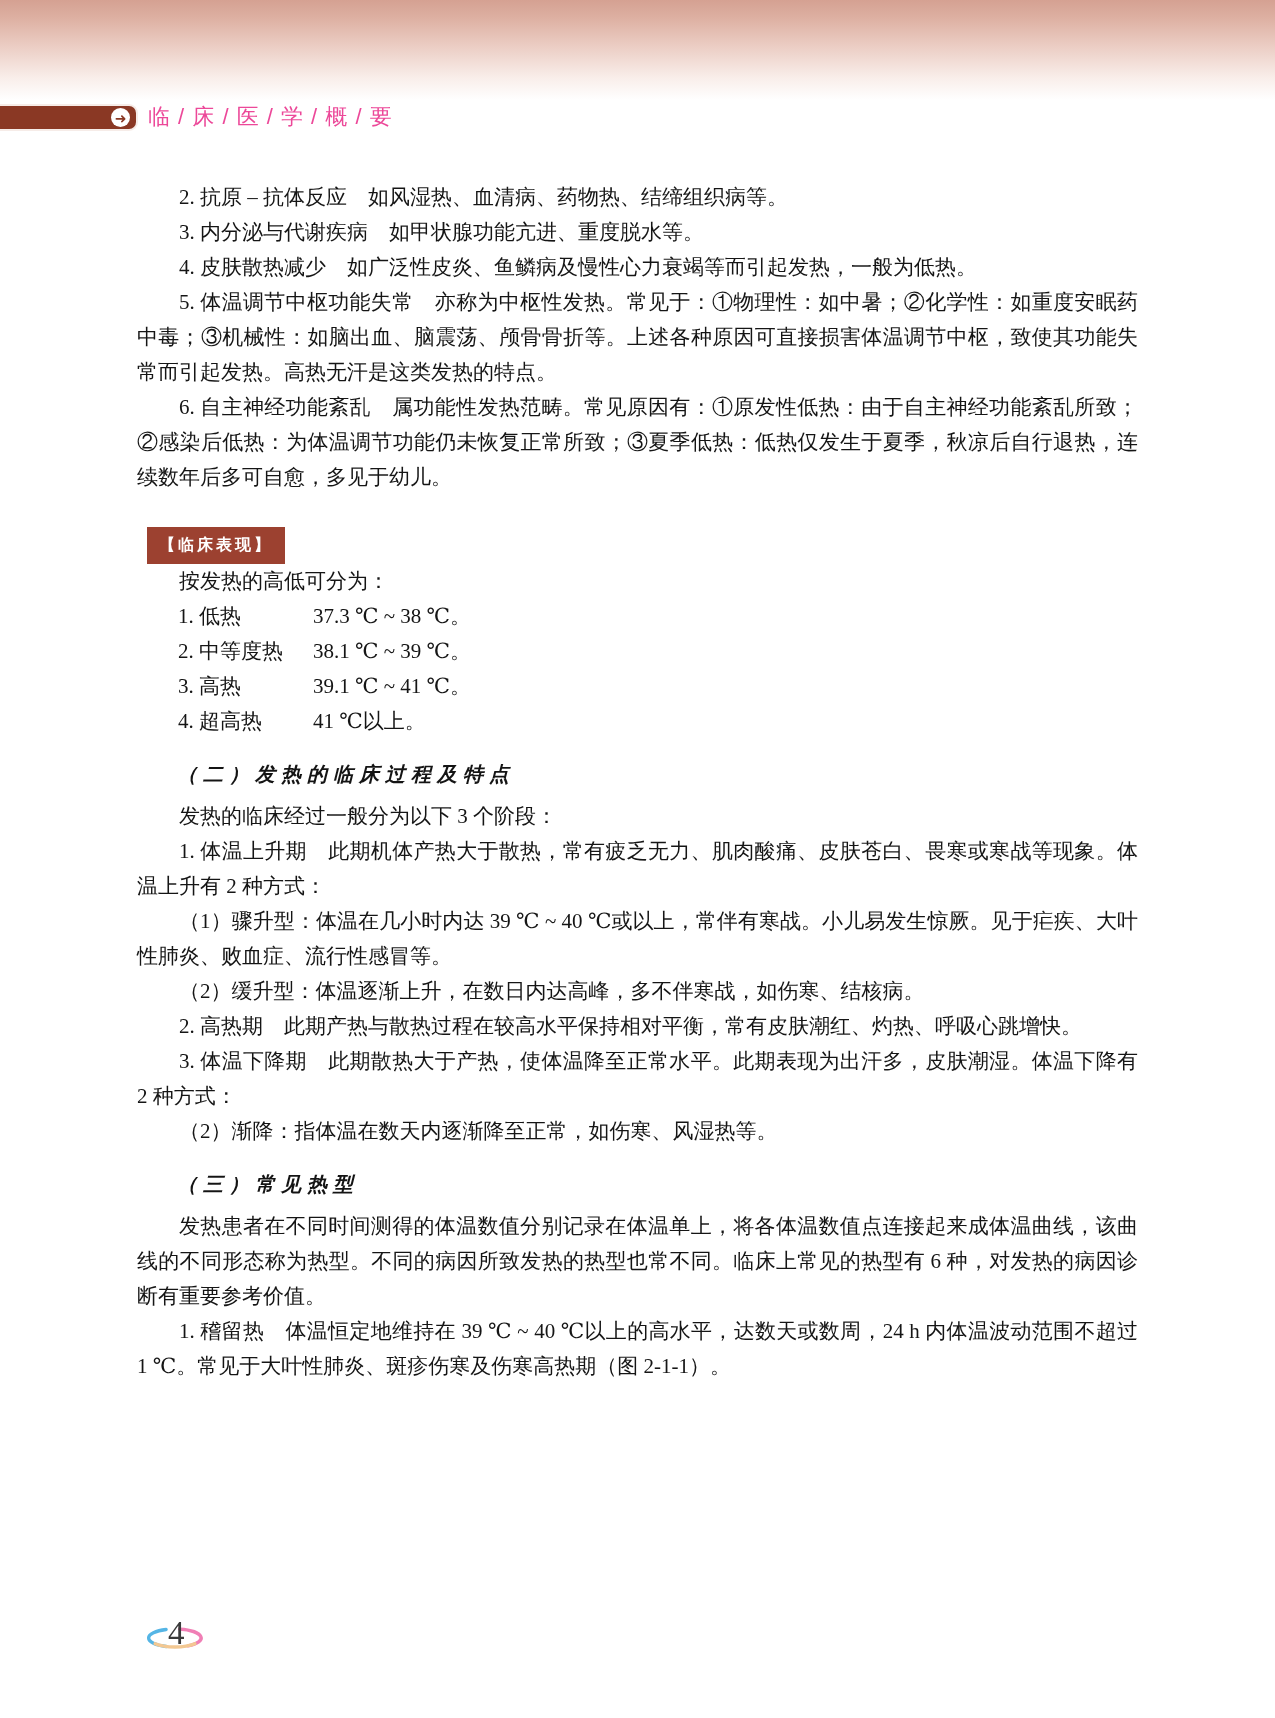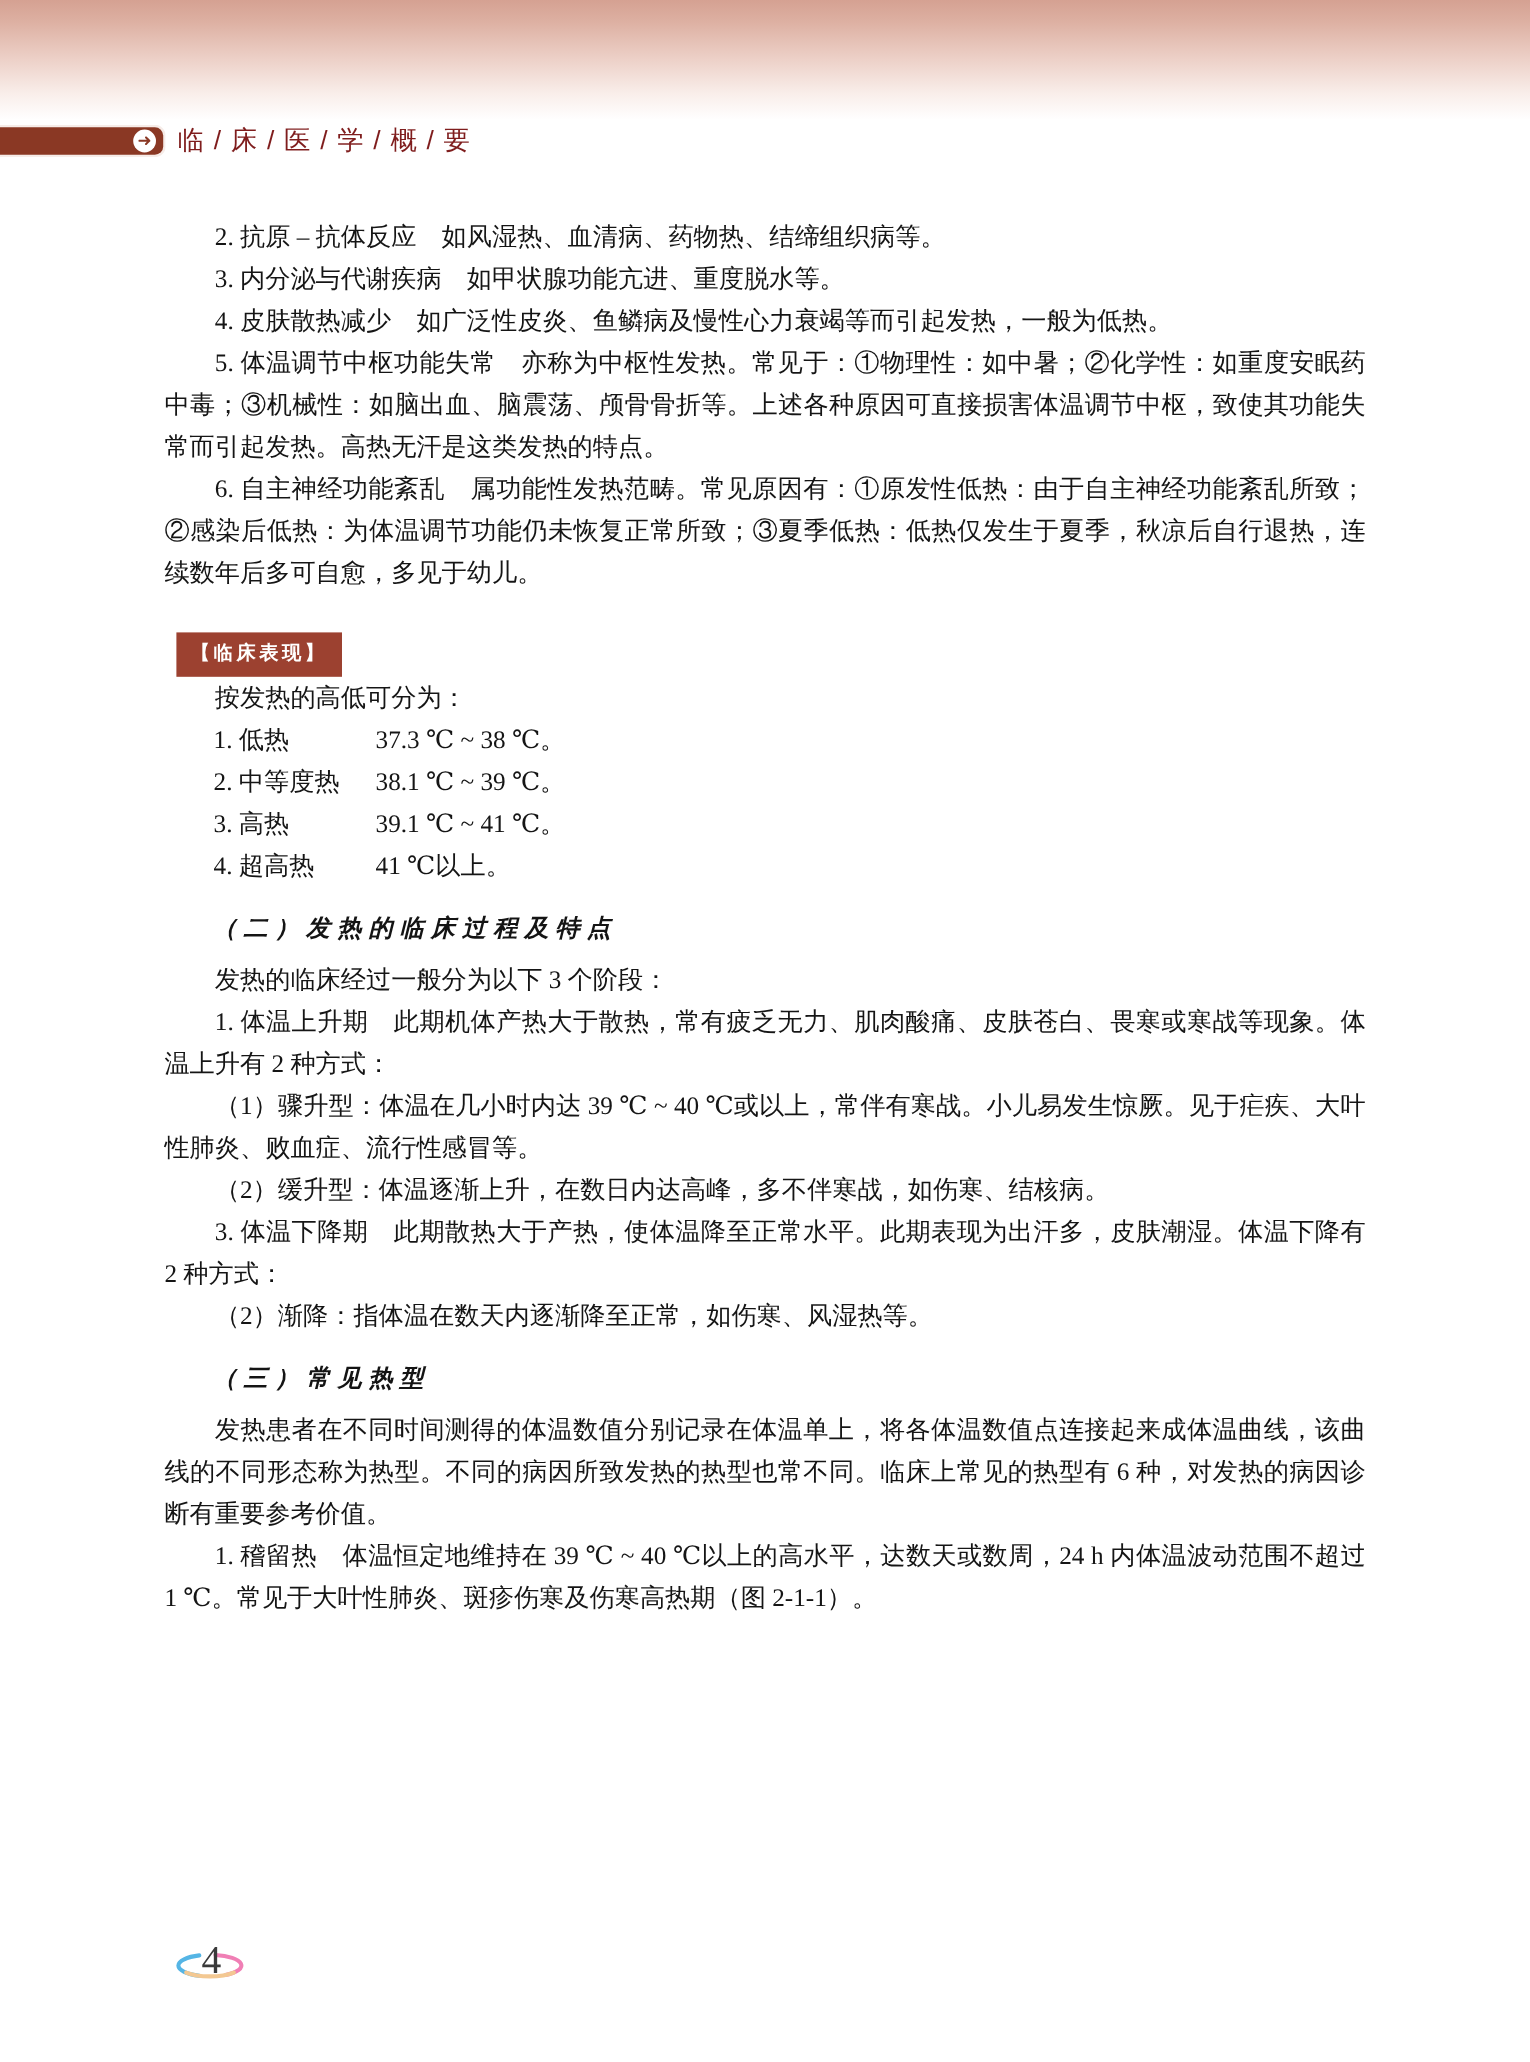--- a/index.html
+++ b/index.html
@@ -30,21 +30,21 @@
     width:19px;height:19px;border-radius:50%;
     background:#ffffff;color:#8a3824;
     display:flex;align-items:center;justify-content:center;
     font-family:"DejaVu Sans",sans-serif;
     font-size:14px;font-weight:bold;line-height:1;
   }
   .head-title{
     position:absolute;left:148px;top:102px;height:30px;
     display:flex;align-items:center;
     font-family:"Liberation Sans","DejaVu Sans",sans-serif;
-    font-size:22px;color:#7f1d1d;letter-spacing:1px;
+    font-size:22px;color:#ec4899;letter-spacing:1px;
   }
   
   .content{
     position:absolute;left:137px;top:180px;width:1001px;
     font-size:21px;line-height:35px;
   }
   .content p{
     margin:0;text-align:justify;text-indent:2em;
   }
   
@@ -114,20 +114,21 @@
     <div class="grade-row">
       <span class="grade-label">4. 超高热</span>
       <span class="grade-value">41 ℃以上。</span>
     </div>
 
     <div class="sub-title">（二）发热的临床过程及特点</div>
     <p>发热的临床经过一般分为以下 3 个阶段：</p>
     <p>1. 体温上升期　此期机体产热大于散热，常有疲乏无力、肌肉酸痛、皮肤苍白、畏寒或寒战等现象。体温上升有 2 种方式：</p>
     <p>（1）骤升型：体温在几小时内达 39 ℃ ~ 40 ℃或以上，常伴有寒战。小儿易发生惊厥。见于疟疾、大叶性肺炎、败血症、流行性感冒等。</p>
     <p>（2）缓升型：体温逐渐上升，在数日内达高峰，多不伴寒战，如伤寒、结核病。</p>
+    <p>2. 高热期　此期产热与散热过程在较高水平保持相对平衡，常有皮肤潮红、灼热、呼吸心跳增快。</p>
     <p>3. 体温下降期　此期散热大于产热，使体温降至正常水平。此期表现为出汗多，皮肤潮湿。体温下降有 2 种方式：</p>
     <p>（2）渐降：指体温在数天内逐渐降至正常，如伤寒、风湿热等。</p>
 
     <div class="sub-title">（三）常见热型</div>
     <p>发热患者在不同时间测得的体温数值分别记录在体温单上，将各体温数值点连接起来成体温曲线，该曲线的不同形态称为热型。不同的病因所致发热的热型也常不同。临床上常见的热型有 6 种，对发热的病因诊断有重要参考价值。</p>
     <p>1. 稽留热　体温恒定地维持在 39 ℃ ~ 40 ℃以上的高水平，达数天或数周，24 h 内体温波动范围不超过 1 ℃。常见于大叶性肺炎、斑疹伤寒及伤寒高热期（图 2-1-1）。</p>
 
   </div>
 
   <div class="footer">

